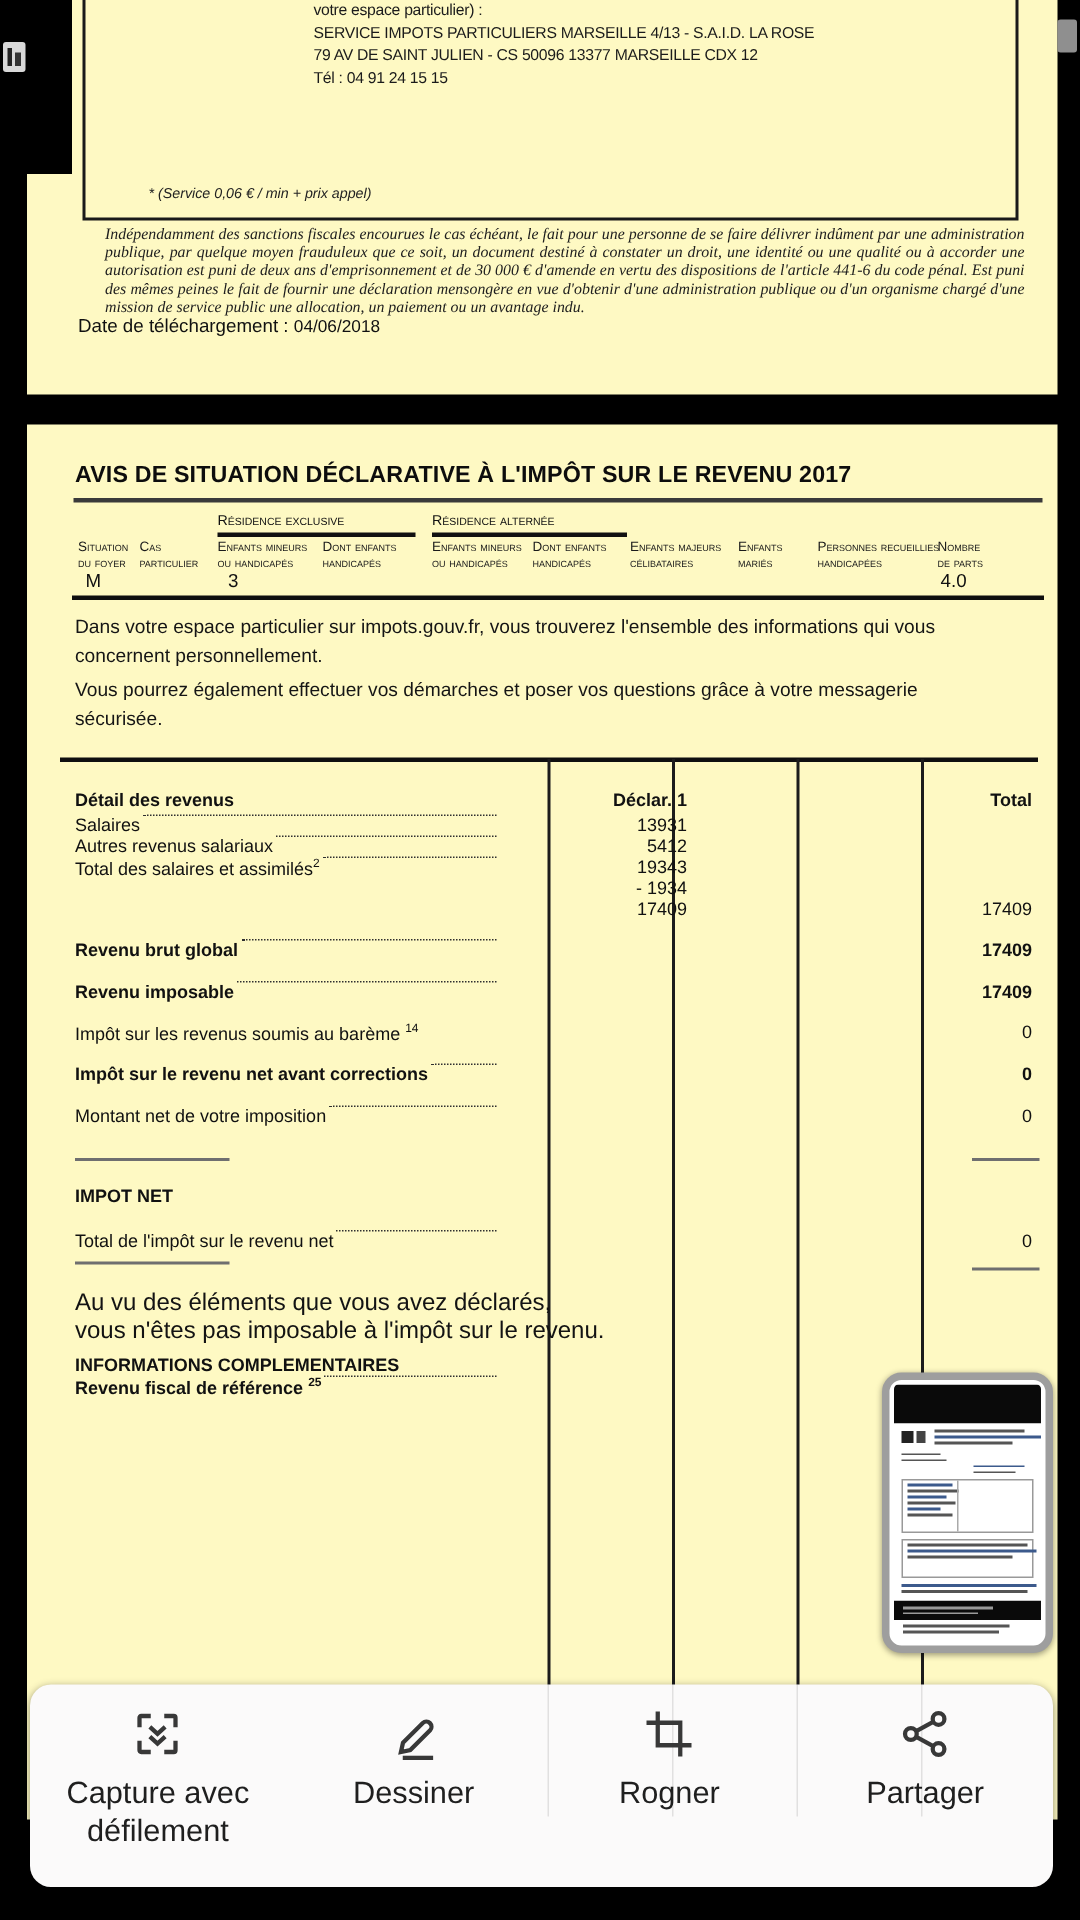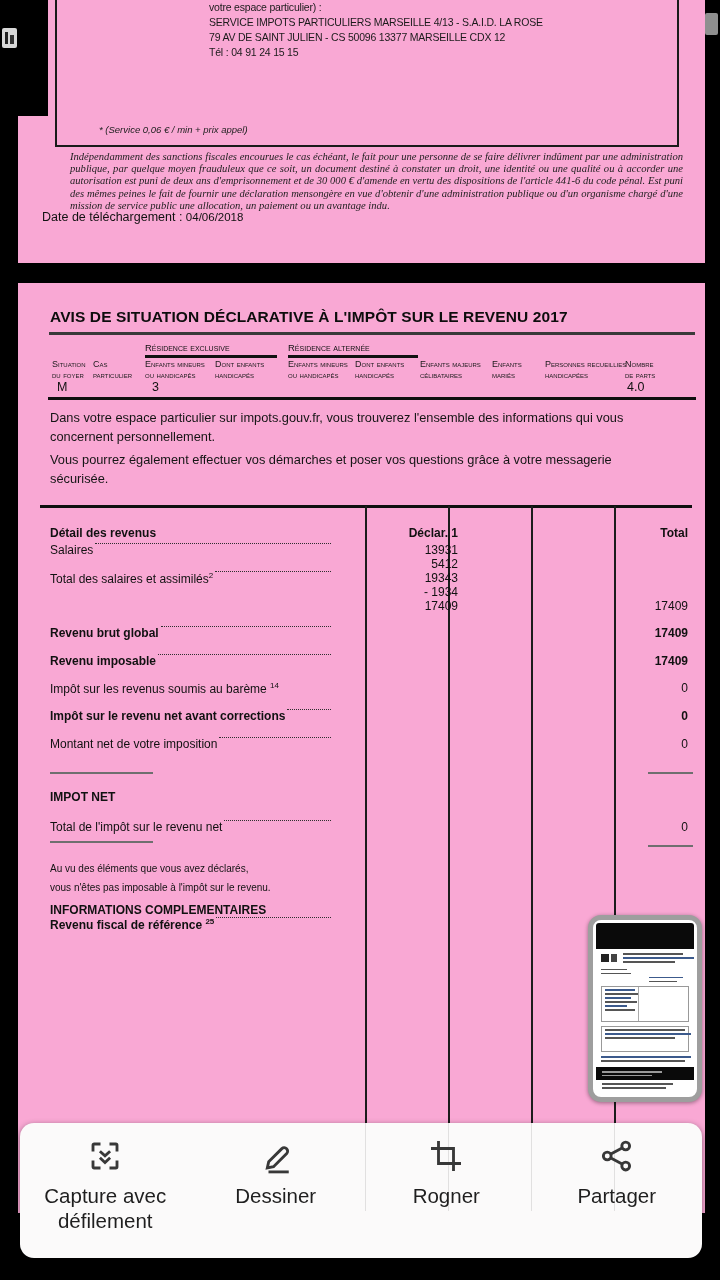--- a/index.html
+++ b/index.html
@@ -1,34 +1,34 @@
 <!DOCTYPE html>
 <html><head>
 <meta charset="utf-8">
 <style>
   html,body{margin:0;padding:0;background:#000;}
   *{box-sizing:border-box;}
   .screen{position:relative;width:720px;height:1280px;background:#000;overflow:hidden;
           font-family:"Liberation Sans","DejaVu Sans",sans-serif;color:#111;}
   
-  .page{position:absolute;left:18px;width:687px;background:#f9a8d4;}
+  .page{position:absolute;left:18px;width:687px;background:#fef9c3;}
   .page1{top:0;height:263px;}
   .page2{top:283px;height:930px;}
   .corner-notch{position:absolute;left:0;top:0;width:48px;height:116px;background:#000;z-index:5;}
   .notch-glyph{position:absolute;left:2px;top:28px;width:15px;height:20px;background:#d8d8d8;border-radius:2px;}
   .notch-glyph:before{content:"";position:absolute;left:3px;top:4px;width:3px;height:12px;background:#222;}
   .notch-glyph:after{content:"";position:absolute;left:8px;top:7px;width:4px;height:9px;background:#333;}
   .scrollbar{position:absolute;right:2px;top:13px;width:13px;height:22px;background:#8f8f8f;border-radius:2px;z-index:6;}
   
   .addr-box{position:absolute;left:37px;top:-4px;width:624px;height:151px;border:2px solid #1a1a1a;}
   .addr-block{position:absolute;left:152px;top:2px;font-size:10.5px;line-height:15px;letter-spacing:-0.2px;color:#1b1b1b;}
   .service-note{position:absolute;left:42px;top:126px;font-size:9.5px;font-style:italic;color:#222;}
   .legal{position:absolute;left:52px;top:151px;width:613px;font-size:10.6px;font-style:italic;
          line-height:12.2px;text-align:justify;color:#1d1d1d;font-family:Liberation Serif, serif;}
-  .dl-line{position:absolute;left:24px;top:210px;font-size:12.5px;color:#111;}
+  .dl-line{position:absolute;left:34px;top:210px;font-size:12.5px;color:#111;}
   .dl-line .dl-date{font-size:11.5px;}
   
   .avis-title{position:absolute;left:32px;top:25px;font-size:15.5px;font-weight:bold;letter-spacing:0.1px;color:#0d0d0d;}
   .title-rule{position:absolute;left:31px;top:49px;width:646px;height:2.5px;background:#3a3a3a;}
   .grp-label{position:absolute;top:59px;font-variant:small-caps;font-size:9.5px;color:#111;}
   .grp-rule{position:absolute;top:72px;height:2.5px;background:#111;}
   .hcol{position:absolute;top:76px;font-variant:small-caps;font-size:9px;line-height:11px;color:#1a1a1a;}
   .hval{position:absolute;top:97px;font-size:12.5px;color:#111;}
   .sect-rule{position:absolute;left:30px;top:114px;width:648px;height:3px;background:#0f0f0f;}
   .para{position:absolute;left:32px;width:600px;font-size:12.8px;line-height:18.5px;color:#151515;}
@@ -37,21 +37,21 @@
   .vline{position:absolute;top:223px;width:2px;height:704px;background:#1c1c1c;z-index:1;}
   .row{position:absolute;left:32px;width:638px;height:15px;font-size:12px;color:#111;z-index:2;}
   .row .lwrap{position:absolute;left:0;top:0;width:282px;display:flex;align-items:flex-start;}
   .row .lbl{white-space:nowrap;}
   .row sup{font-size:8px;}
   .row .dots{flex:1 1 auto;border-bottom:1.6px dotted #2f2f2f;margin:0 1px 2.5px 2px;min-width:0;}
   .row .declar{position:absolute;left:318px;top:0;width:90px;text-align:right;}
   .row .total{position:absolute;right:0;top:0;width:110px;text-align:right;}
   .bold{font-weight:bold;}
   .dash{position:absolute;height:1.5px;background:#6f6f6f;z-index:2;}
-  .notax{position:absolute;left:32px;font-size:10px;line-height:19px;color:#131313;z-index:2;}
+  .notax{position:absolute;left:32px;font-size:16px;line-height:19px;color:#131313;z-index:2;}
   
   .thumb{position:absolute;left:588px;top:915px;width:114px;height:187px;background:#fff;
          border:5px solid #9e9e9e;border-radius:13px;z-index:10;padding:3px;box-shadow:0 1px 4px rgba(0,0,0,0.4);}
   .thumb-inner{width:100%;height:100%;overflow:hidden;border-radius:3px;background:#fff;}
   .t-black-top{height:26px;background:#0a0a0a;}
   .t-page{position:relative;height:118px;background:#fff;padding:4px 5px;}
   .t-black-bot{height:13px;background:#0a0a0a;padding:2px 6px;}
   .t-black-bot .tl{background:#9a9a9a;height:1.5px;margin-top:2px;}
   .t-white-bot{height:14px;background:#fff;padding:2px 6px;}
   .tl{height:1.5px;background:#555;margin-top:2.5px;}
@@ -164,20 +164,24 @@
       <span class="total">Total</span>
     </div>
     <div class="row" style="top:260px">
       <div class="lwrap">
           <span class="lbl">Salaires</span>
           <span class="dots"></span>
         </div>
       <span class="declar">13931</span>
     </div>
     <div class="row" style="top:274px">
+      <div class="lwrap">
+          <span class="lbl">Autres revenus salariaux</span>
+          <span class="dots"></span>
+        </div>
       <span class="declar">5412</span>
     </div>
     <div class="row" style="top:288px">
       <div class="lwrap">
           <span class="lbl"><span>Total des salaires et assimilés</span><sup>2</sup></span>
           <span class="dots"></span>
         </div>
       <span class="declar">19343</span>
     </div>
     <div class="row" style="top:302px">

